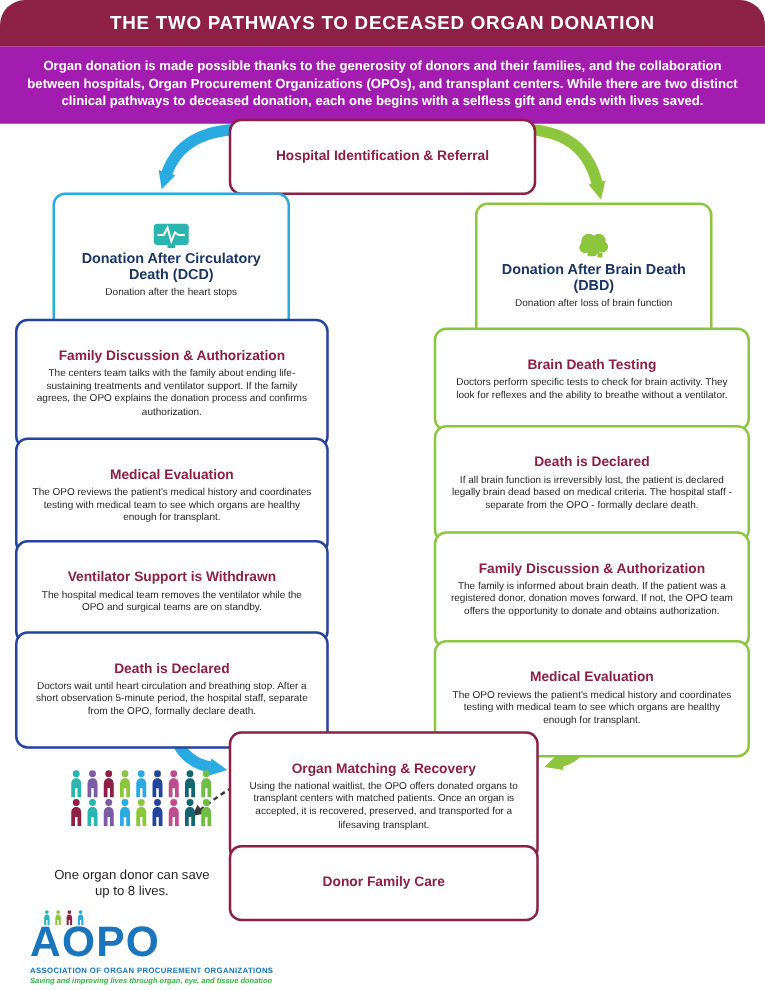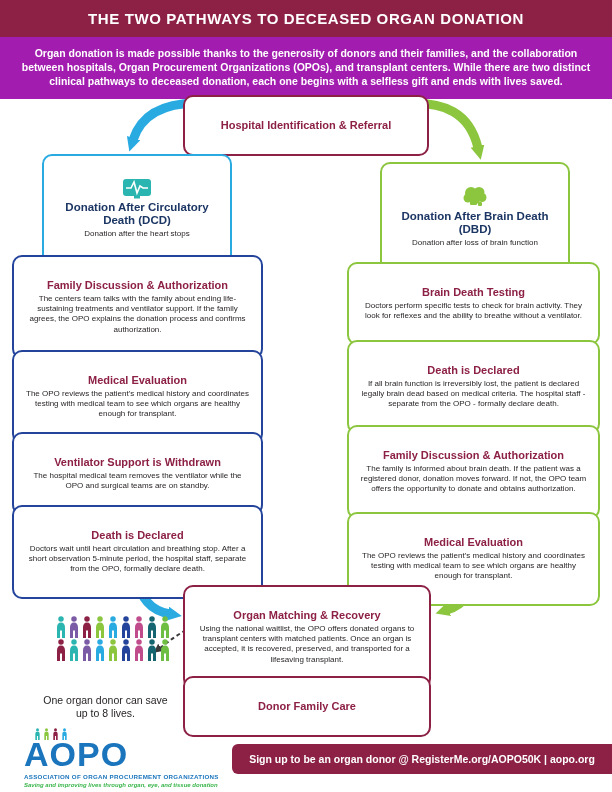--- a/index.html
+++ b/index.html
@@ -1,18 +1,18 @@
 <!DOCTYPE html>
 <html><head>
 <meta charset="utf-8">
 <style>
   * { margin:0; padding:0; box-sizing:border-box; }
   html,body { background:#ffffff; }
   body { width:612px; height:792px; font-family:"Liberation Sans", sans-serif; position:relative; }
-  .page { position:relative; width:612px; height:792px; background:#fff; overflow:hidden; }
+  .page { position:relative; width:612px; height:792px; background:#fff; overflow:hidden;border-radius:20px; }
 
   .arrows { position:absolute; left:0; top:0; z-index:1; }
 
   .header { position:absolute; top:0; left:0; width:612px; height:37px; background:#8C2045; color:#fff;
             display:flex; align-items:center; justify-content:center; z-index:3; }
   .header h1 { font-size:15px; font-weight:bold; letter-spacing:0.6px; }
 
   .intro { position:absolute; top:37px; left:0; width:612px; height:62px; background:#a21caf; color:#fff;
            display:flex; align-items:center; justify-content:center; text-align:center; z-index:2; }
   .intro p { font-size:10.5px; font-weight:bold; line-height:1.32; padding:0 14px; }
@@ -272,17 +272,14 @@
         <svg viewBox="0 0 24 44">
           <circle cx="12" cy="6" r="5.5" fill="#29ABE2"></circle>
           <path d="M12 13 C6.5 13 4 17 4 23 L4 44 L10 44 L10 29 L14 29 L14 44 L20 44 L20 23 C20 17 17.5 13 12 13 Z" fill="#29ABE2"></path>
         </svg>
       </div>
     <div class="logo-word">AOPO</div>
     <div class="logo-org">ASSOCIATION OF ORGAN PROCUREMENT ORGANIZATIONS</div>
     <div class="logo-tag">Saving and improving lives through organ, eye, and tissue donation</div>
   </div>
 
-  <div class="footer-bar">
-    <span>Sign up to be an organ donor @ RegisterMe.org/AOPO50K | aopo.org</span>
-  </div>
 
 </div>
 
 </body></html>

